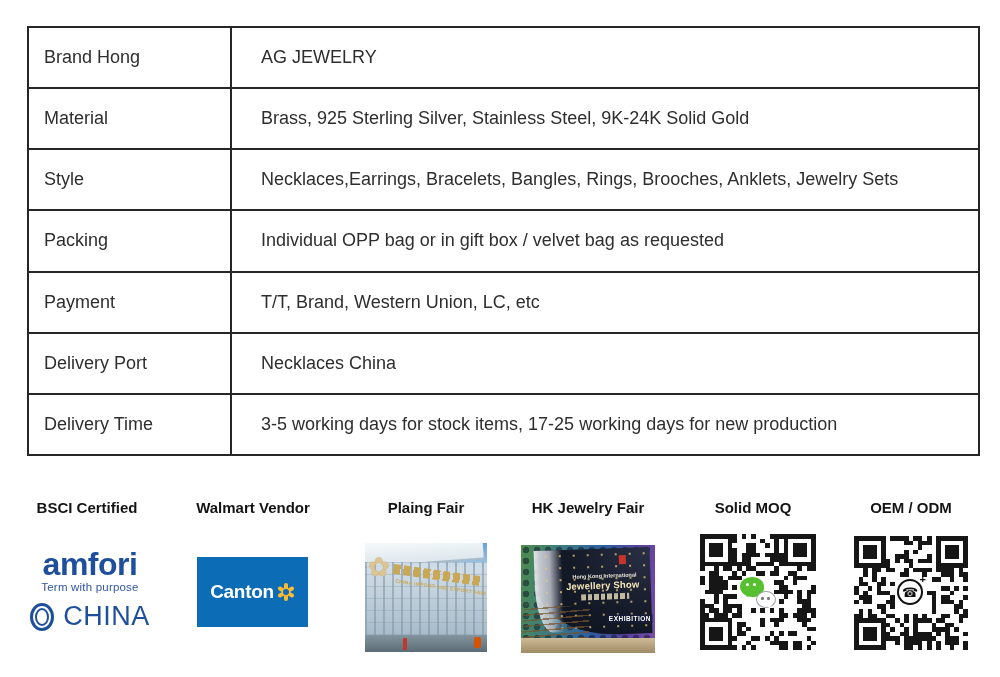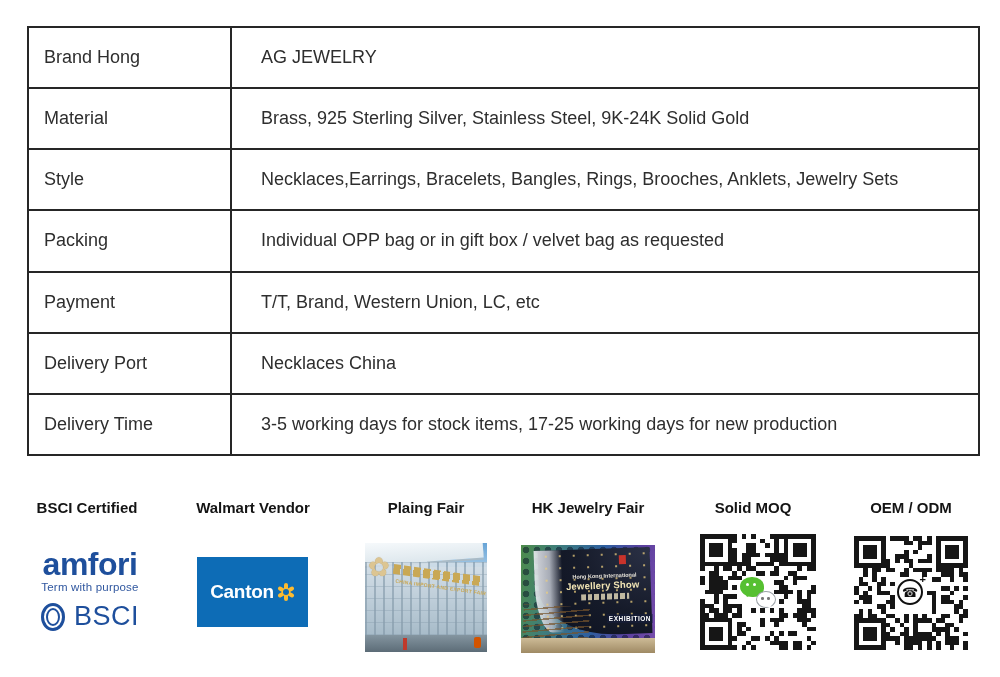--- a/index.html
+++ b/index.html
@@ -158,21 +158,21 @@
 <div class="badge b2">Plaing Fair</div>
 <div class="badge b3">HK Jewelry Fair</div>
 <div class="badge b4">Solid MOQ</div>
 <div class="badge b5">OEM / ODM</div>
 
 <div class="amfori">
   <div class="amfori-word">amfori</div>
   <div class="amfori-tagline">Term with purpose</div>
   <div class="amfori-row">
     <span class="swirl"></span>
-    <span class="amfori-bsci">BSCI</span>
+    <span class="amfori-bsci">CHINA</span>
   </div>
 </div>
 
 <div class="walmart-box">
   <span class="walmart-word">Canton</span>
   <span class="spark">
       <i></i>
       <i></i>
       <i></i>
     </span>

